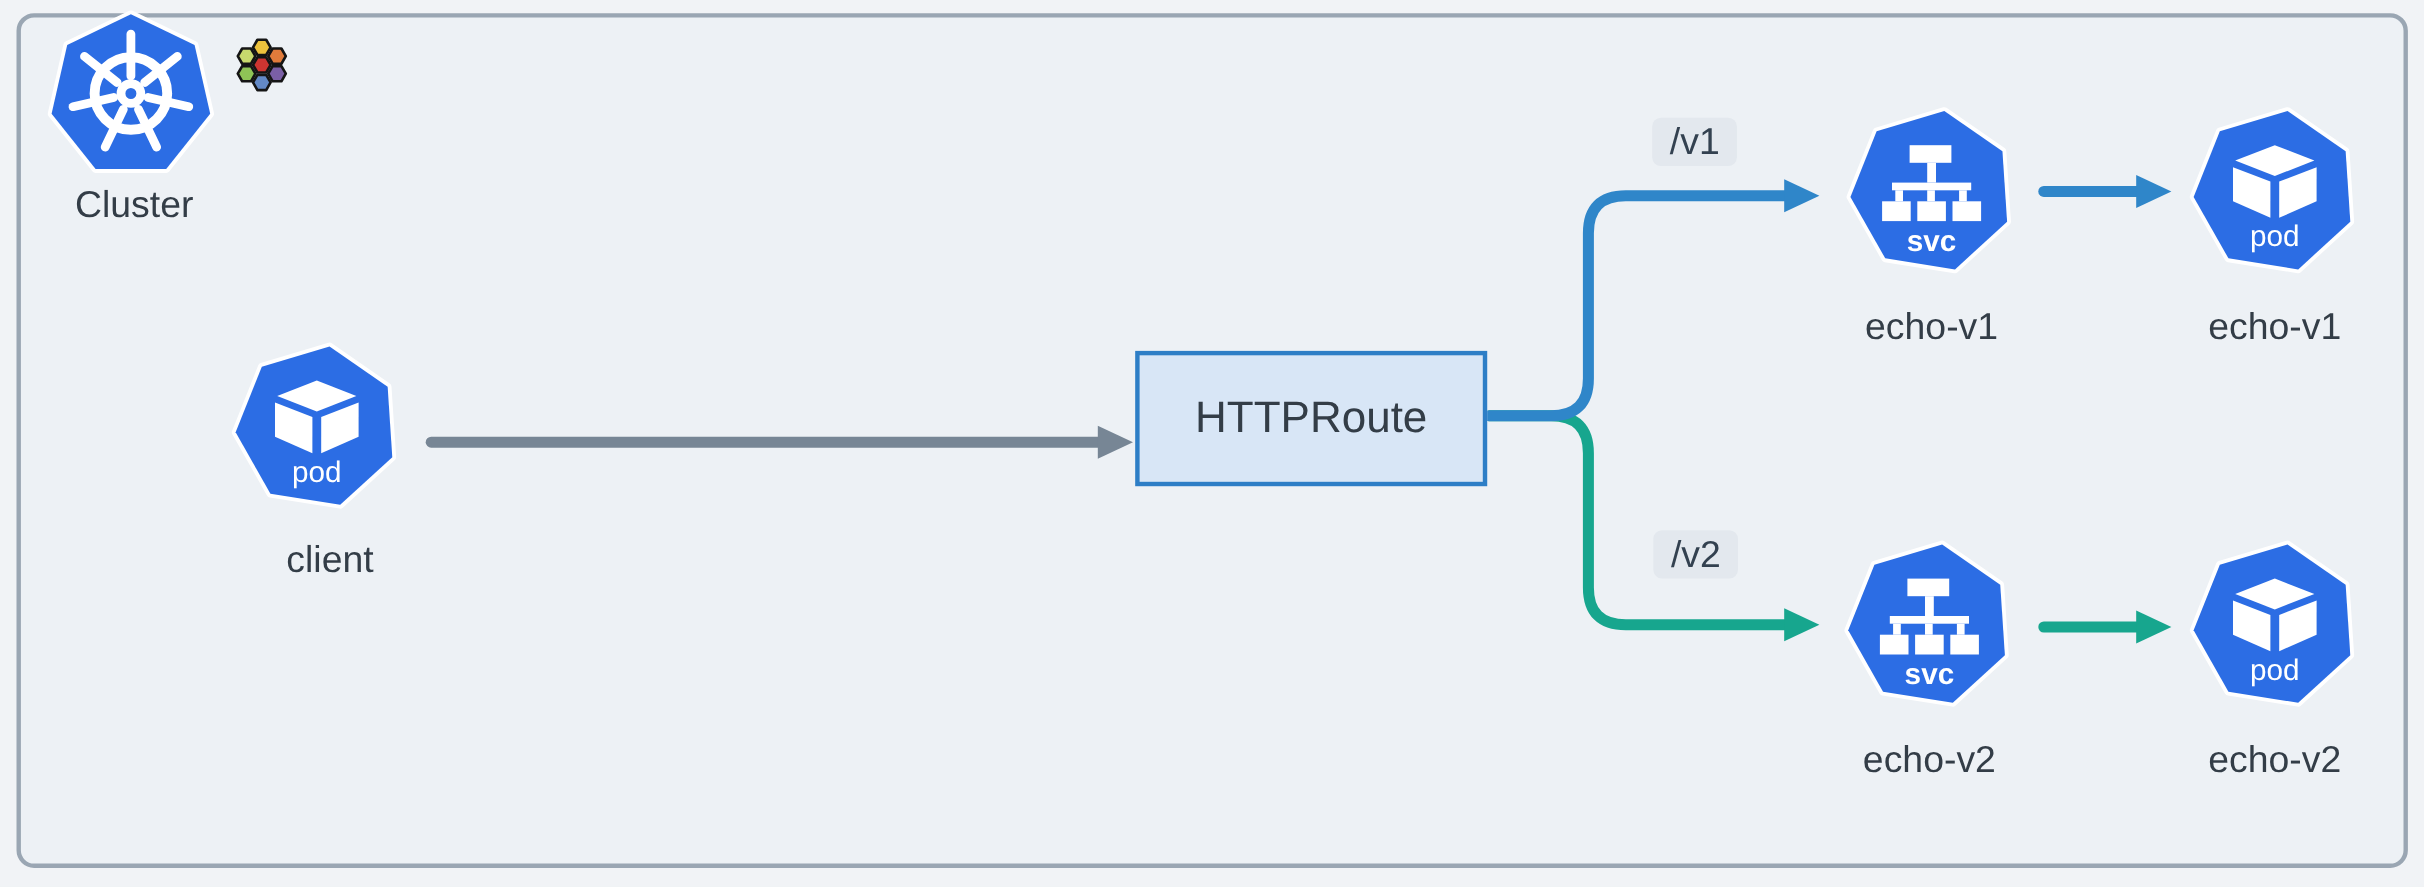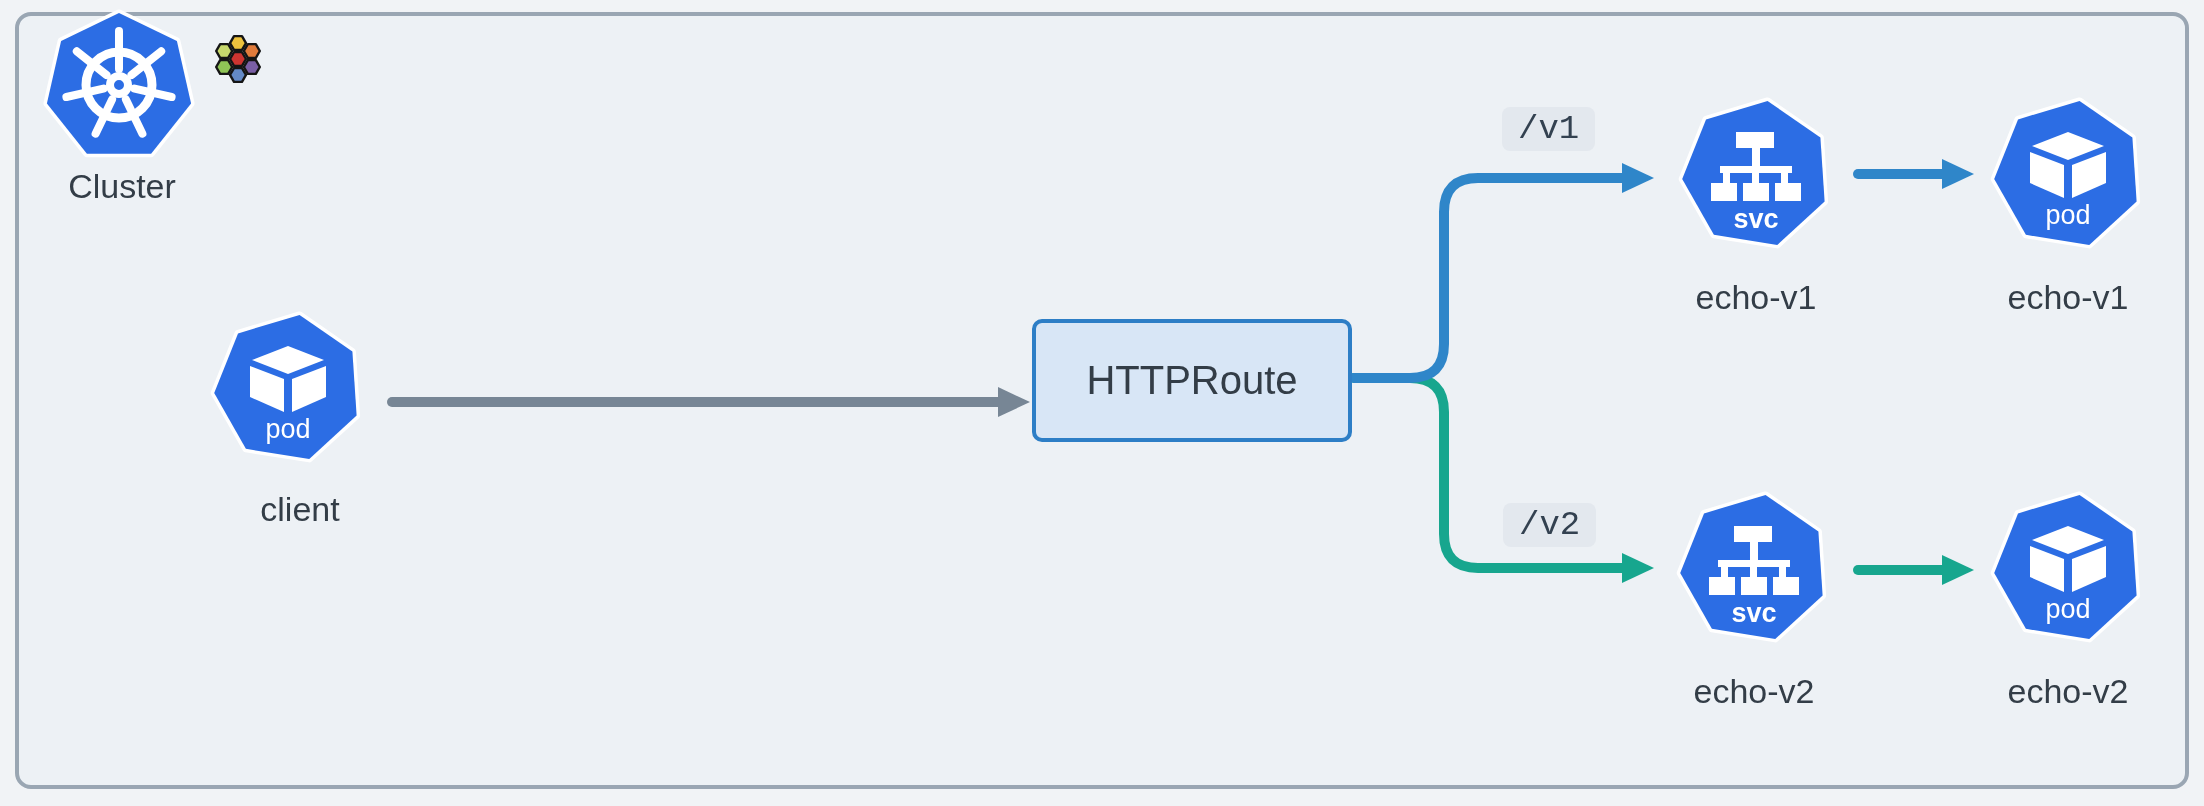--- a/index.html
+++ b/index.html
@@ -25,24 +25,24 @@
   .node-svg{width:160px;height:160px;display:block}
   .hepta{fill:var(--k8s-blue);stroke:var(--icon-white);stroke-width:7;stroke-linejoin:round;paint-order:stroke}
   .glyph{fill:var(--icon-white)}
   .wheel-stroke{stroke:var(--icon-white);fill:none;stroke-linecap:round}
   .icon-kind{fill:var(--icon-white);font-family:"Liberation Sans","DejaVu Sans",sans-serif;
              font-size:27px;text-anchor:middle}
   .icon-kind.bold{font-weight:bold}
   .node-label{position:absolute;transform:translateX(-50%);z-index:2;color:var(--label-text);
               font-size:34px;white-space:nowrap}
   .code-badge{position:absolute;z-index:3;background:var(--badge-bg);color:var(--badge-text);
-              border-radius:8px;padding:3px 16px;font-family:Liberation Mono, monospace;
+              border-radius:8px;padding:3px 16px;font-family:Liberation Sans, sans-serif;
               font-size:34px;line-height:38px;white-space:nowrap}
   .route-box{position:absolute;left:1032px;top:319px;width:320px;height:123px;z-index:2;
-             background:var(--route-fill);border:4px solid var(--route-border);border-radius:10px;
+             background:var(--route-fill);border:4px solid var(--route-border);border-radius:0;
              display:flex;align-items:center;justify-content:center;color:var(--label-text);font-size:40px}
   .honeycomb{position:absolute;left:206px;top:26px;width:64px;height:66px;z-index:2}
   .hex{stroke:var(--honey-stroke);stroke-width:4.5;stroke-linejoin:round}
   .hex-yellow{fill:var(--honey-yellow)} .hex-lime{fill:var(--honey-lime)} .hex-orange{fill:var(--honey-orange)}
   .hex-red{fill:var(--honey-red)} .hex-green{fill:var(--honey-green)} .hex-purple{fill:var(--honey-purple)}
   .hex-blue{fill:var(--honey-blue)}
 </style>
 </head>
 <body>
 
@@ -138,21 +138,21 @@
     </svg>
   </div>
   <div class="node-label" style="left:300px;top:490px">client</div>
 
 
   <div class="route-box">
     <span>HTTPRoute</span>
   </div>
 
   <div class="code-badge" style="left:1502px;top:107px">/v1</div>
-  <div class="code-badge" style="left:1503px;top:503px">/v2</div>
+  <div class="code-badge" style="left:1503px;top:482px">/v2</div>
 
   <div class="node" style="left:1676px;top:94px">
     <svg class="node-svg" viewBox="0 0 160 160">
       <g transform="rotate(9 80 80)">
           <use href="#hepta-shape" class="hepta"></use>
         </g>
       <use href="#tree-glyph" class="glyph"></use>
       <text x="80" y="134" class="icon-kind bold">svc</text>
     </svg>
   </div>

